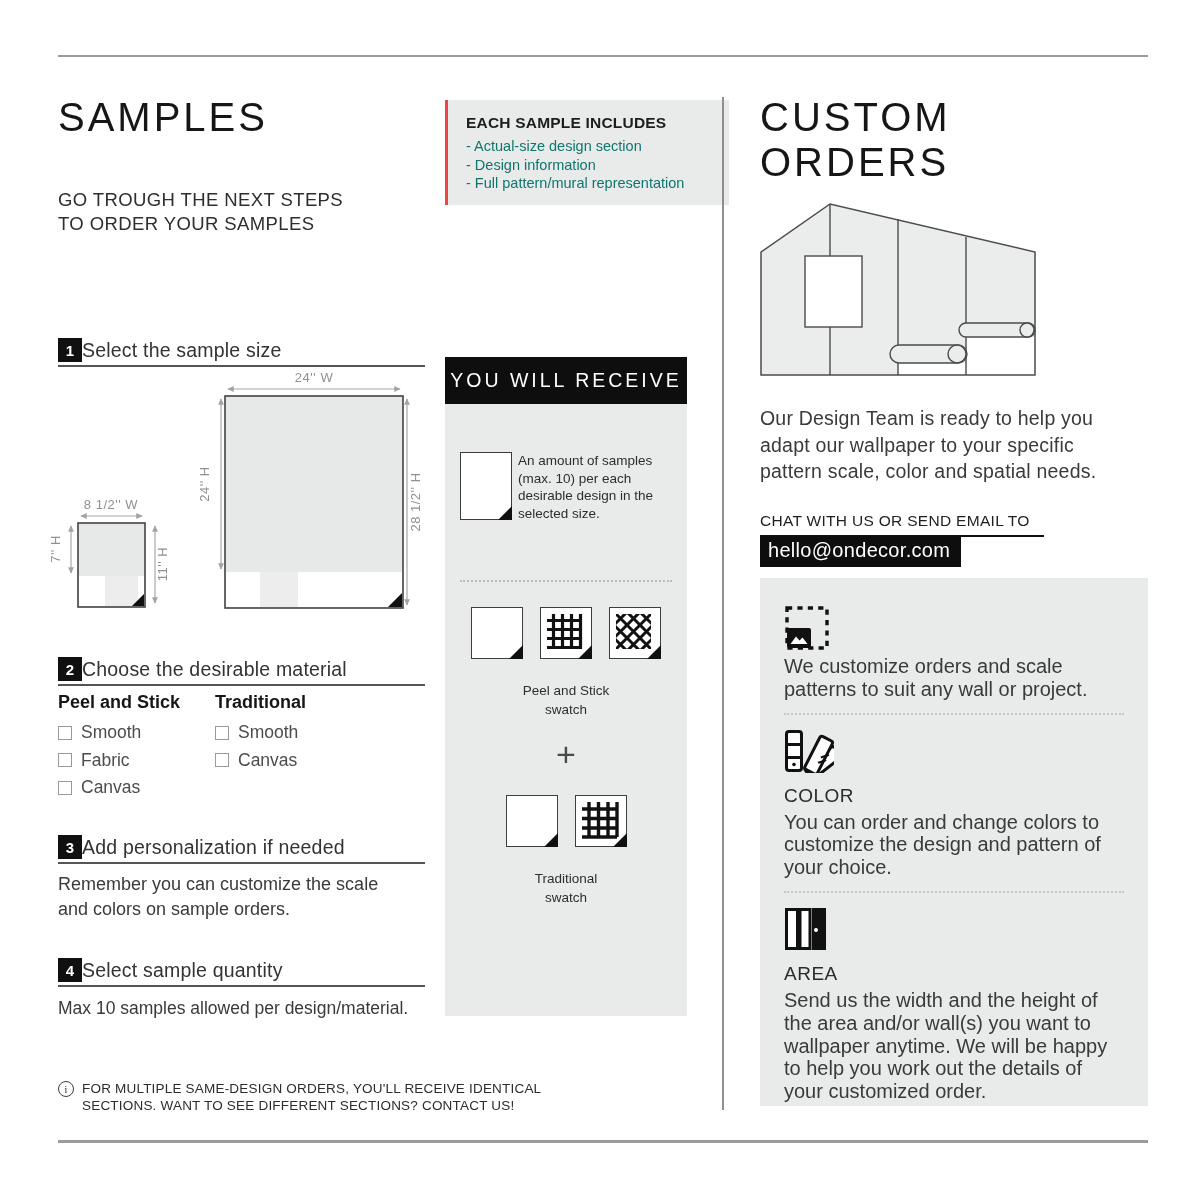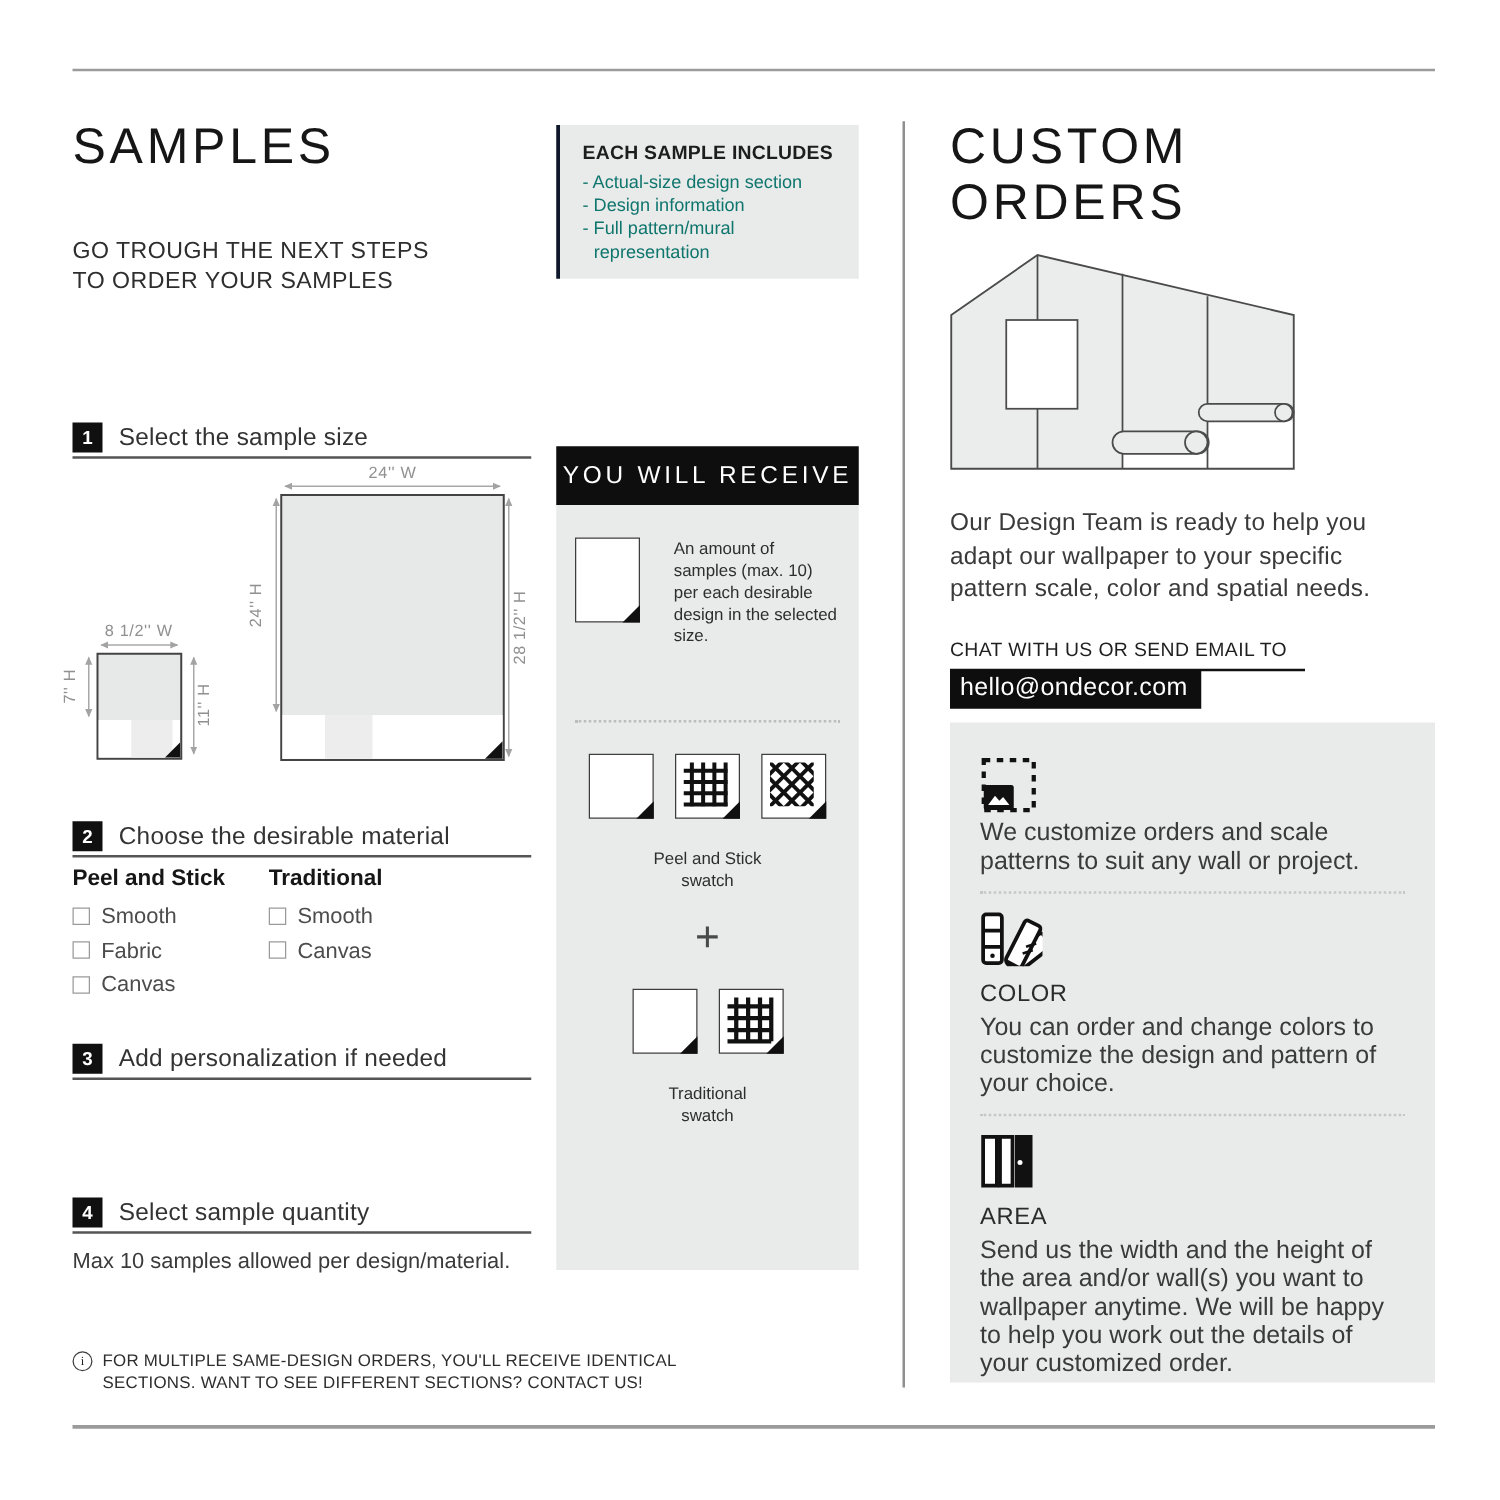--- a/index.html
+++ b/index.html
@@ -13,21 +13,21 @@
   
   #col-left{position:absolute;left:58px;top:95px;width:367px;height:1005px;}
   #samples-title{font-size:40px;letter-spacing:3px;color:#161616;font-weight:500;}
   #samples-intro{position:absolute;top:93px;left:0;font-size:18.5px;line-height:24px;
                  letter-spacing:.4px;color:#2e2e2e;white-space:pre-line;}
 
   .step{position:absolute;left:0;width:367px;border-bottom:2px solid #555;
         display:flex;align-items:flex-end;padding-bottom:3px;height:27px;}
   .step-num{width:24px;height:24px;background:#101010;color:#fff;font-size:15px;font-weight:700;
             display:flex;align-items:center;justify-content:center;flex:none;}
-  .step-label{margin-left:13px;font-size:19.5px;color:#333;letter-spacing:.2px;line-height:23px;}
+  .step-label{font-size:19.5px;color:#333;letter-spacing:.2px;line-height:23px;}
   #step1{top:240px;} #step2{top:559px;} #step3{top:737px;} #step4{top:860px;}
 
   #size-diagram{position:absolute;left:-12px;top:273px;}
   .dim-text{font-size:13px;fill:#909090;letter-spacing:.5px;font-family:"Liberation Sans",sans-serif;}
 
   #materials{position:absolute;top:597px;left:0;display:flex;}
   .mat-col1{width:157px;} .mat-col2{width:150px;}
   .mat-title{font-size:18px;font-weight:700;color:#161616;margin-bottom:9px;}
   .mat-item{font-size:17.5px;color:#4c4c4c;margin-bottom:6.5px;display:flex;align-items:center;}
   .checkbox{width:12px;height:12px;border:1.5px solid #9a9a9a;margin-right:9px;flex:none;background:#fff;}
@@ -35,31 +35,31 @@
   .step-note{position:absolute;left:0;font-size:18px;line-height:24.5px;color:#3a3a3a;white-space:pre-line;}
   #note3{top:777px;} #note4{top:901px;font-size:17.5px;}
 
   #footnote{position:absolute;left:58px;top:1080px;width:492px;display:flex;gap:8px;}
   #footnote-icon{width:14px;height:14px;border:1.4px solid #3c3c3c;border-radius:50%;flex:none;
                  display:flex;align-items:center;justify-content:center;font-size:10px;margin-top:1px;
                  font-family:"Liberation Serif",serif;color:#222;font-style:normal;}
   #footnote-text{font-size:13.5px;line-height:17px;letter-spacing:.2px;color:#2d2d2d;}
 
   
-  #includes-box{position:absolute;left:445px;top:100px;width:242px;background:#e9eaea;
-                border-left:3px solid #0f172a;padding:14px 16px 12px 18px;box-sizing:border-box;}
+  #includes-box{position:absolute;left:445px;top:100px;width:284px;background:#e9eaea;
+                border-left:3px solid #ef4444;padding:14px 16px 12px 18px;box-sizing:border-box;}
   #includes-title{font-size:15.5px;font-weight:700;color:#1d1d1d;letter-spacing:.2px;margin-bottom:5px;}
   .includes-item{font-size:14.5px;line-height:18.5px;color:#0f766e;padding-left:9px;text-indent:-9px;}
 
   
   #receive-header{position:absolute;left:445px;top:357px;width:242px;height:47px;background:#0e0e0e;
                   color:#fff;font-size:19.5px;letter-spacing:3px;display:flex;align-items:center;justify-content:center;}
   #receive-panel{position:absolute;left:445px;top:404px;width:242px;height:612px;background:#e9eaea;
                  box-sizing:border-box;padding:0 15px;}
-  .sample-row{display:flex;margin-top:26px;gap:27px;align-items:flex-start;}
+  .sample-row{display:flex;margin-top:48px;gap:6px;align-items:flex-start;}
   .page-icon{width:50px;height:66px;background:#fff;border:1.6px solid #3d3d3d;position:relative;flex:none;}
   .fold::after{content:"";position:absolute;right:-1px;bottom:-1px;width:0;height:0;border-style:solid;
                border-width:0 0 14px 14px;border-color:transparent transparent #101010 transparent;}
   .sample-text{font-size:13.5px;line-height:17.5px;color:#2e2e2e;width:140px;}
   .dotted{border-top:2px dotted #bdbdbd;height:0;}
   #receive-divider{margin-top:58px;}
   .additional{margin-top:29px;text-align:center;font-size:13.5px;line-height:18.5px;color:#2e2e2e;white-space:pre-line;}
   .swatch-row{display:flex;justify-content:center;gap:17px;margin-top:25px;}
   .swatch-row2{margin-top:26px;}
   .swatch{width:50px;height:50px;background:#fff;border:1.6px solid #3d3d3d;position:relative;}
@@ -174,20 +174,22 @@
           <span class="checkbox"></span>
           <span>Canvas</span>
         </div>
       </div>
     </div>
 
     <div class="step" id="step3">
       <div class="step-num">3</div>
       <div class="step-label">Add personalization if needed</div>
     </div>
+    <div class="step-note" id="note3">Remember you can customize the scale
+and colors on sample orders.</div>
 
     <div class="step" id="step4">
       <div class="step-num">4</div>
       <div class="step-label">Select sample quantity</div>
     </div>
     <div class="step-note" id="note4">Max 10 samples allowed per design/material.</div>
   </div>
 
   <div id="footnote">
     <span id="footnote-icon">i</span>

